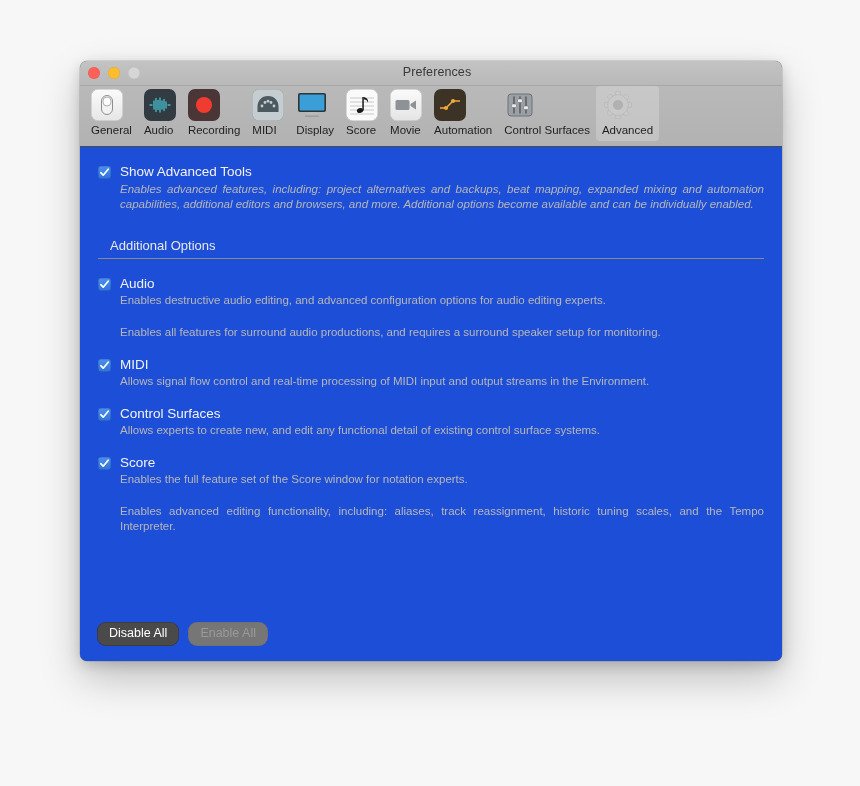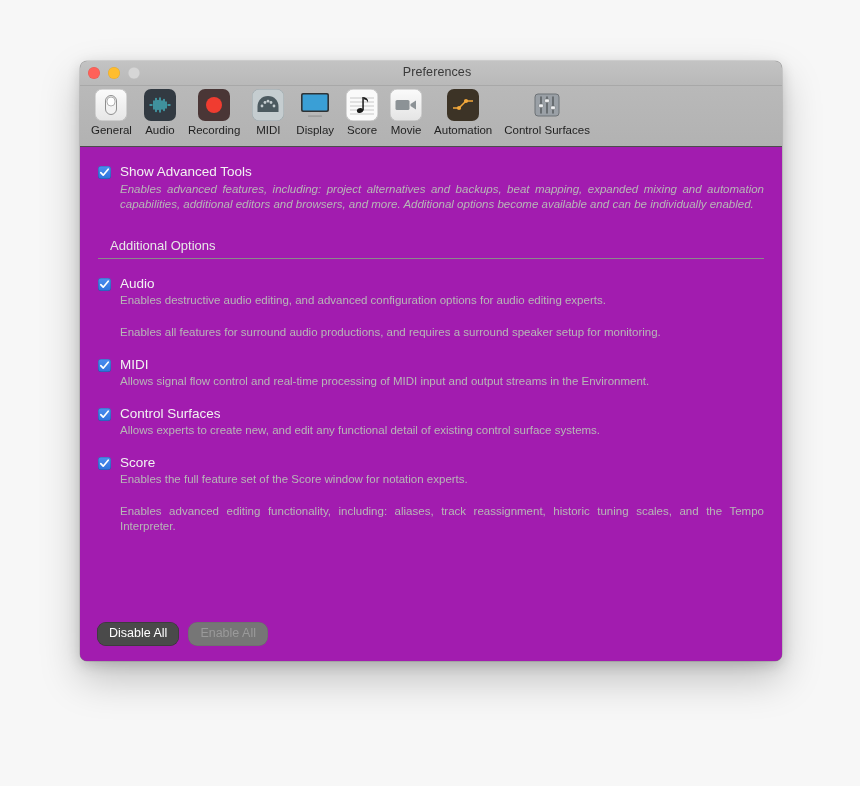--- a/index.html
+++ b/index.html
@@ -74,21 +74,20 @@
     background: linear-gradient(to bottom, #b9b9b9 0%, #b2b2b2 100%);
     border-bottom: 1px solid #4c4c4c;
     display: flex;
     align-items: flex-start;
     padding-left: 5px;
   }
   .tab {
     position: relative;
     display: flex;
     flex-direction: column;
-    align-items: center;
     padding: 3px 6px 2px 6px;
     border-radius: 4px;
     height: 55px;
     box-sizing: border-box;
     justify-content: flex-start;
   }
   .tab.selected {
     background: rgba(255,255,255,0.22);
   }
   .tab-icon {
@@ -118,21 +117,21 @@
   .icn-rec     { background: #4a3636; }
   .icn-midi    { background: #c5cdd0; box-shadow: inset 0 0 0 0.5px #9aa4a8; }
   .icn-score   { background: #fafafa; box-shadow: inset 0 0 0 0.5px #b6b6b6; }
   .icn-movie   { background: linear-gradient(to bottom,#fbfbfb,#e4e4e4); box-shadow: inset 0 0 0 0.5px #b6b6b6; }
   .icn-auto    { background: #3c3326; }
   .icn-plain   { background: transparent; }
 
   
   .content {
     position: relative;
-    background: #a21caf;
+    background: #1d4ed8;
     height: 516px;
     padding: 0;
     box-sizing: border-box;
   }
 
   .row-main {
     position: relative;
     padding: 17px 18px 0 18px;
   }
 
@@ -362,20 +361,41 @@
                 <rect x="11.6" y="7" width="4.8" height="3.4" rx="1"></rect>
                 <rect x="17.6" y="14" width="4.8" height="3.4" rx="1"></rect>
               </g>
             </svg>
           </span>
         </span>
         <span class="tab-label">Control Surfaces</span>
       </div>
 
 
+      <div class="tab selected">
+        <span class="tab-icon">
+          <span class="icn-sq icn-plain">
+            <svg width="30" height="30" viewBox="0 0 32 32">
+              <g fill="#c9c9c9" stroke="#b4b4b4" stroke-width="0.6">
+                <path d="M16 1.6 L18.3 1.6 L18.9 5.6 L13.1 5.6 L13.7 1.6 Z"></path>
+                <path d="M16 30.4 L13.7 30.4 L13.1 26.4 L18.9 26.4 L18.3 30.4 Z"></path>
+                <path d="M1.6 16 L1.6 13.7 L5.6 13.1 L5.6 18.9 L1.6 18.3 Z"></path>
+                <path d="M30.4 16 L30.4 18.3 L26.4 18.9 L26.4 13.1 L30.4 13.7 Z"></path>
+                <path d="M5.8 5.8 L7.4 4.2 L10.8 6.4 L6.7 10.5 L4.5 7.1 Z"></path>
+                <path d="M26.2 26.2 L24.6 27.8 L21.2 25.6 L25.3 21.5 L27.5 24.9 Z"></path>
+                <path d="M26.2 5.8 L27.8 7.4 L25.6 10.8 L21.5 6.7 L24.9 4.5 Z"></path>
+                <path d="M5.8 26.2 L4.2 24.6 L6.4 21.2 L10.5 25.3 L7.1 27.5 Z"></path>
+              </g>
+              <circle cx="16" cy="16" r="11" fill="#c9c9c9" stroke="#b4b4b4" stroke-width="0.6"></circle>
+              <circle cx="16" cy="16" r="5.4" fill="#b1b1b1"></circle>
+            </svg>
+          </span>
+        </span>
+        <span class="tab-label">Advanced</span>
+      </div>
 
     </div>
 
     <div class="content">
       <div class="row-main">
 
         <div>
           <div class="chk-row">
             <span class="checkbox">
               <svg width="11" height="11" viewBox="0 0 11 11">

